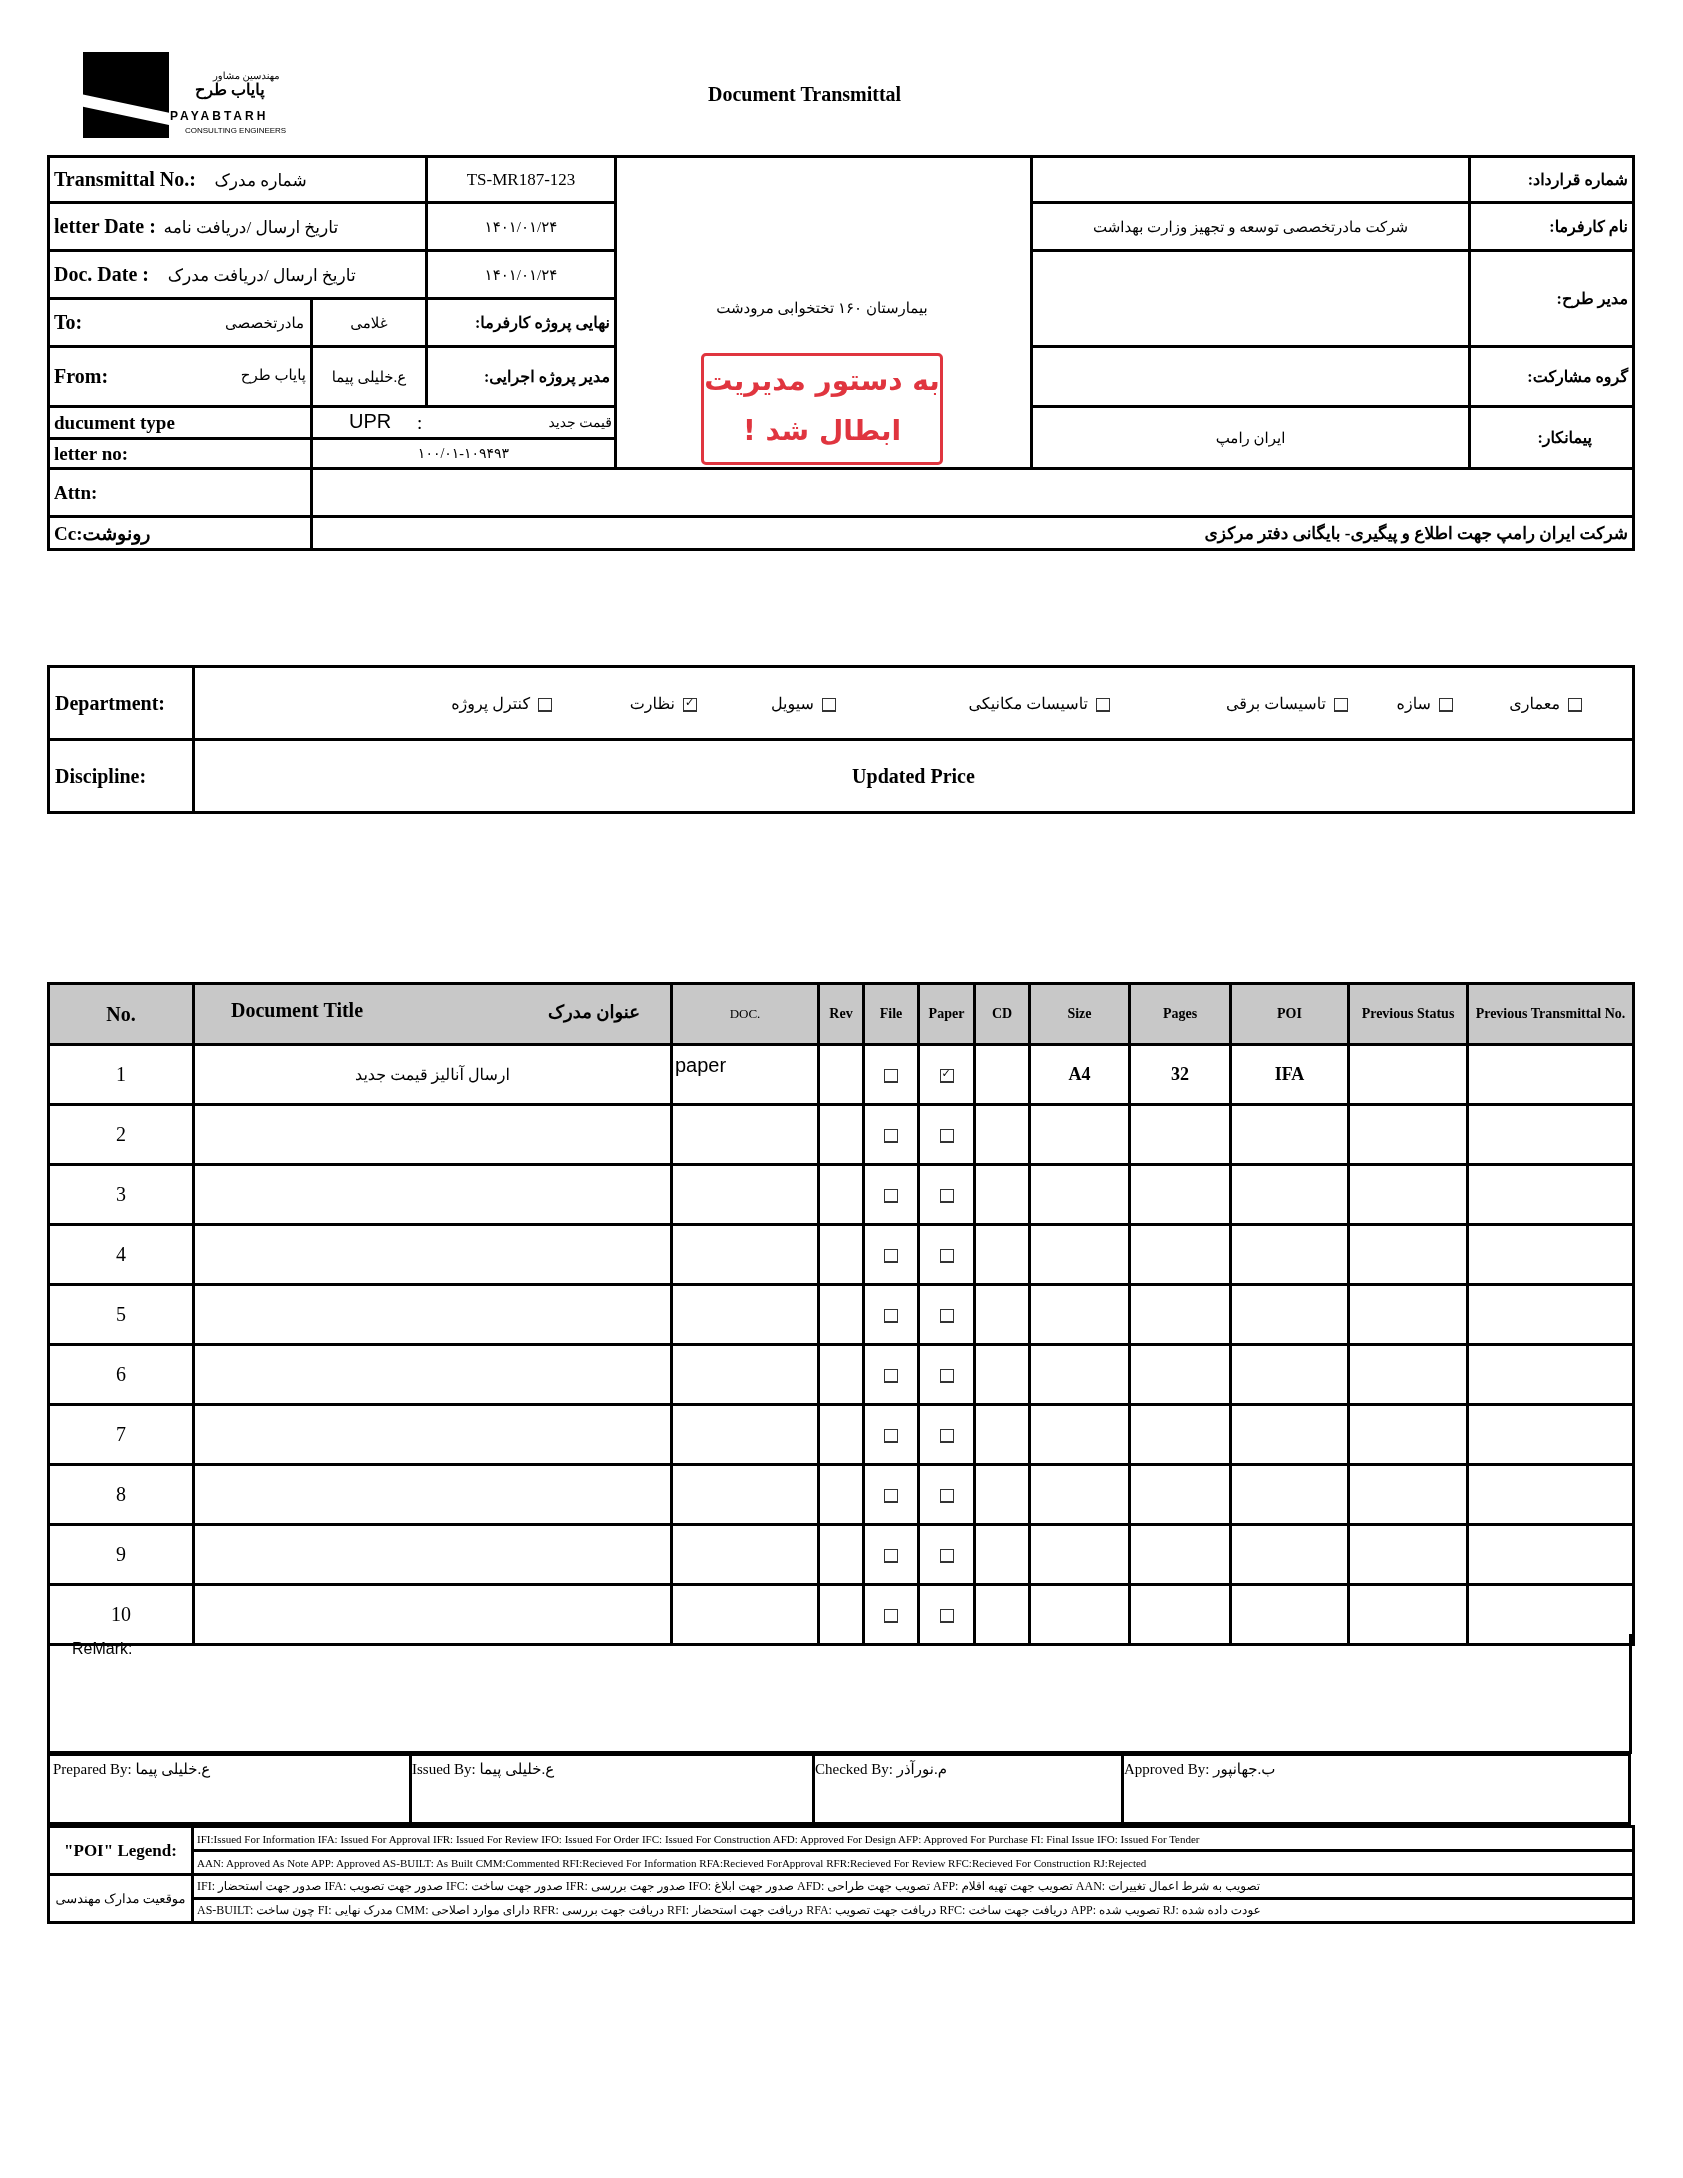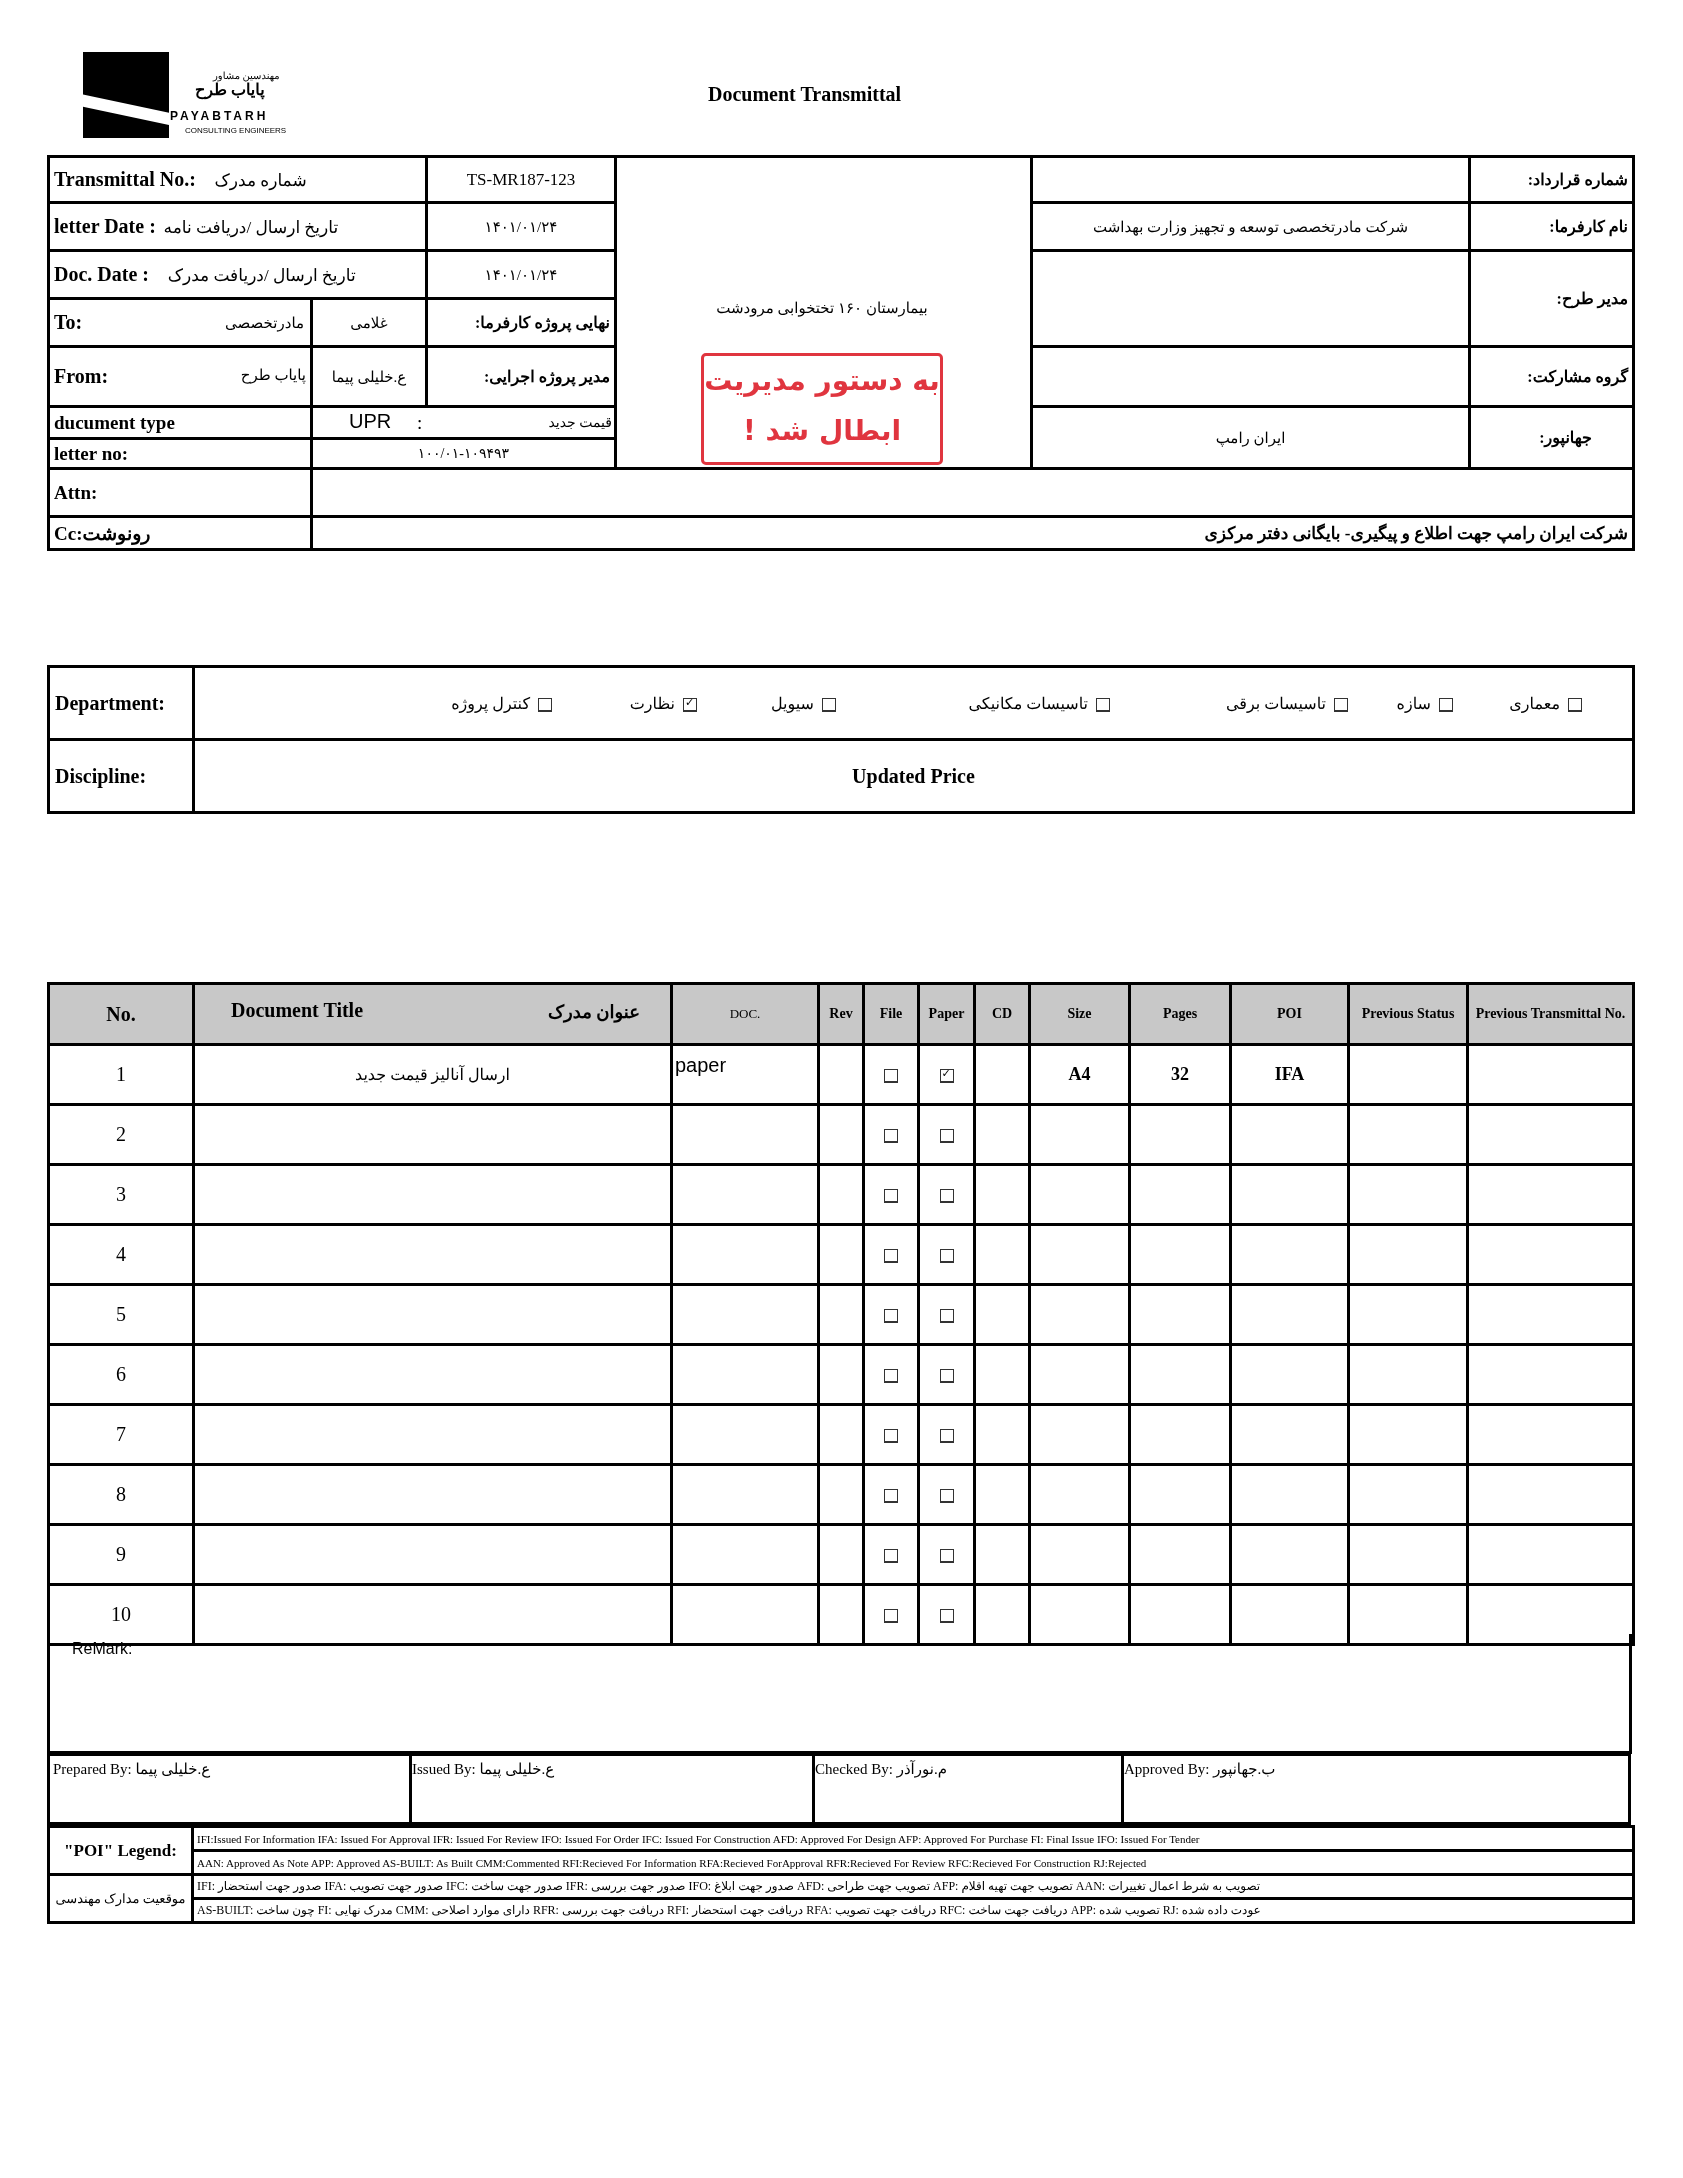--- a/index.html
+++ b/index.html
@@ -130,21 +130,21 @@
     <td class="fa right" style="font-weight:bold;font-size:16px">گروه مشارکت:</td>
   </tr>
   <tr style="height:32px">
     <td class="lbl-en">ducument type</td>
     <td colspan="2" style="position:relative">
       <span class="sans" style="position:absolute;left:36px;top:2px;font-size:20px">UPR</span>
       <span style="position:absolute;left:104px;top:4px">:</span>
       <span class="fa" style="position:absolute;right:2px;top:6px;font-size:14px">قیمت جدید</span>
     </td>
     <td rowspan="2" class="center fa" style="font-size:15px">ایران رامپ</td>
-    <td rowspan="2" class="fa" style="font-weight:bold;font-size:16px;text-align:right;padding-right:40px">جهانپور:</td>
+    <td rowspan="2" class="fa" style="font-weight:bold;font-size:16px;text-align:right;padding-right:40px">پیمانکار:</td>
   </tr>
   <tr style="height:30px">
     <td class="lbl-en">letter no:</td>
     <td colspan="2" class="center fa" style="font-size:14px">۱۰۰/۰۱-۱۰۹۴۹۳</td>
   </tr>
   <tr style="height:48px">
     <td class="lbl-en">Attn:</td>
     <td colspan="5"></td>
   </tr>
   <tr style="height:33px">

